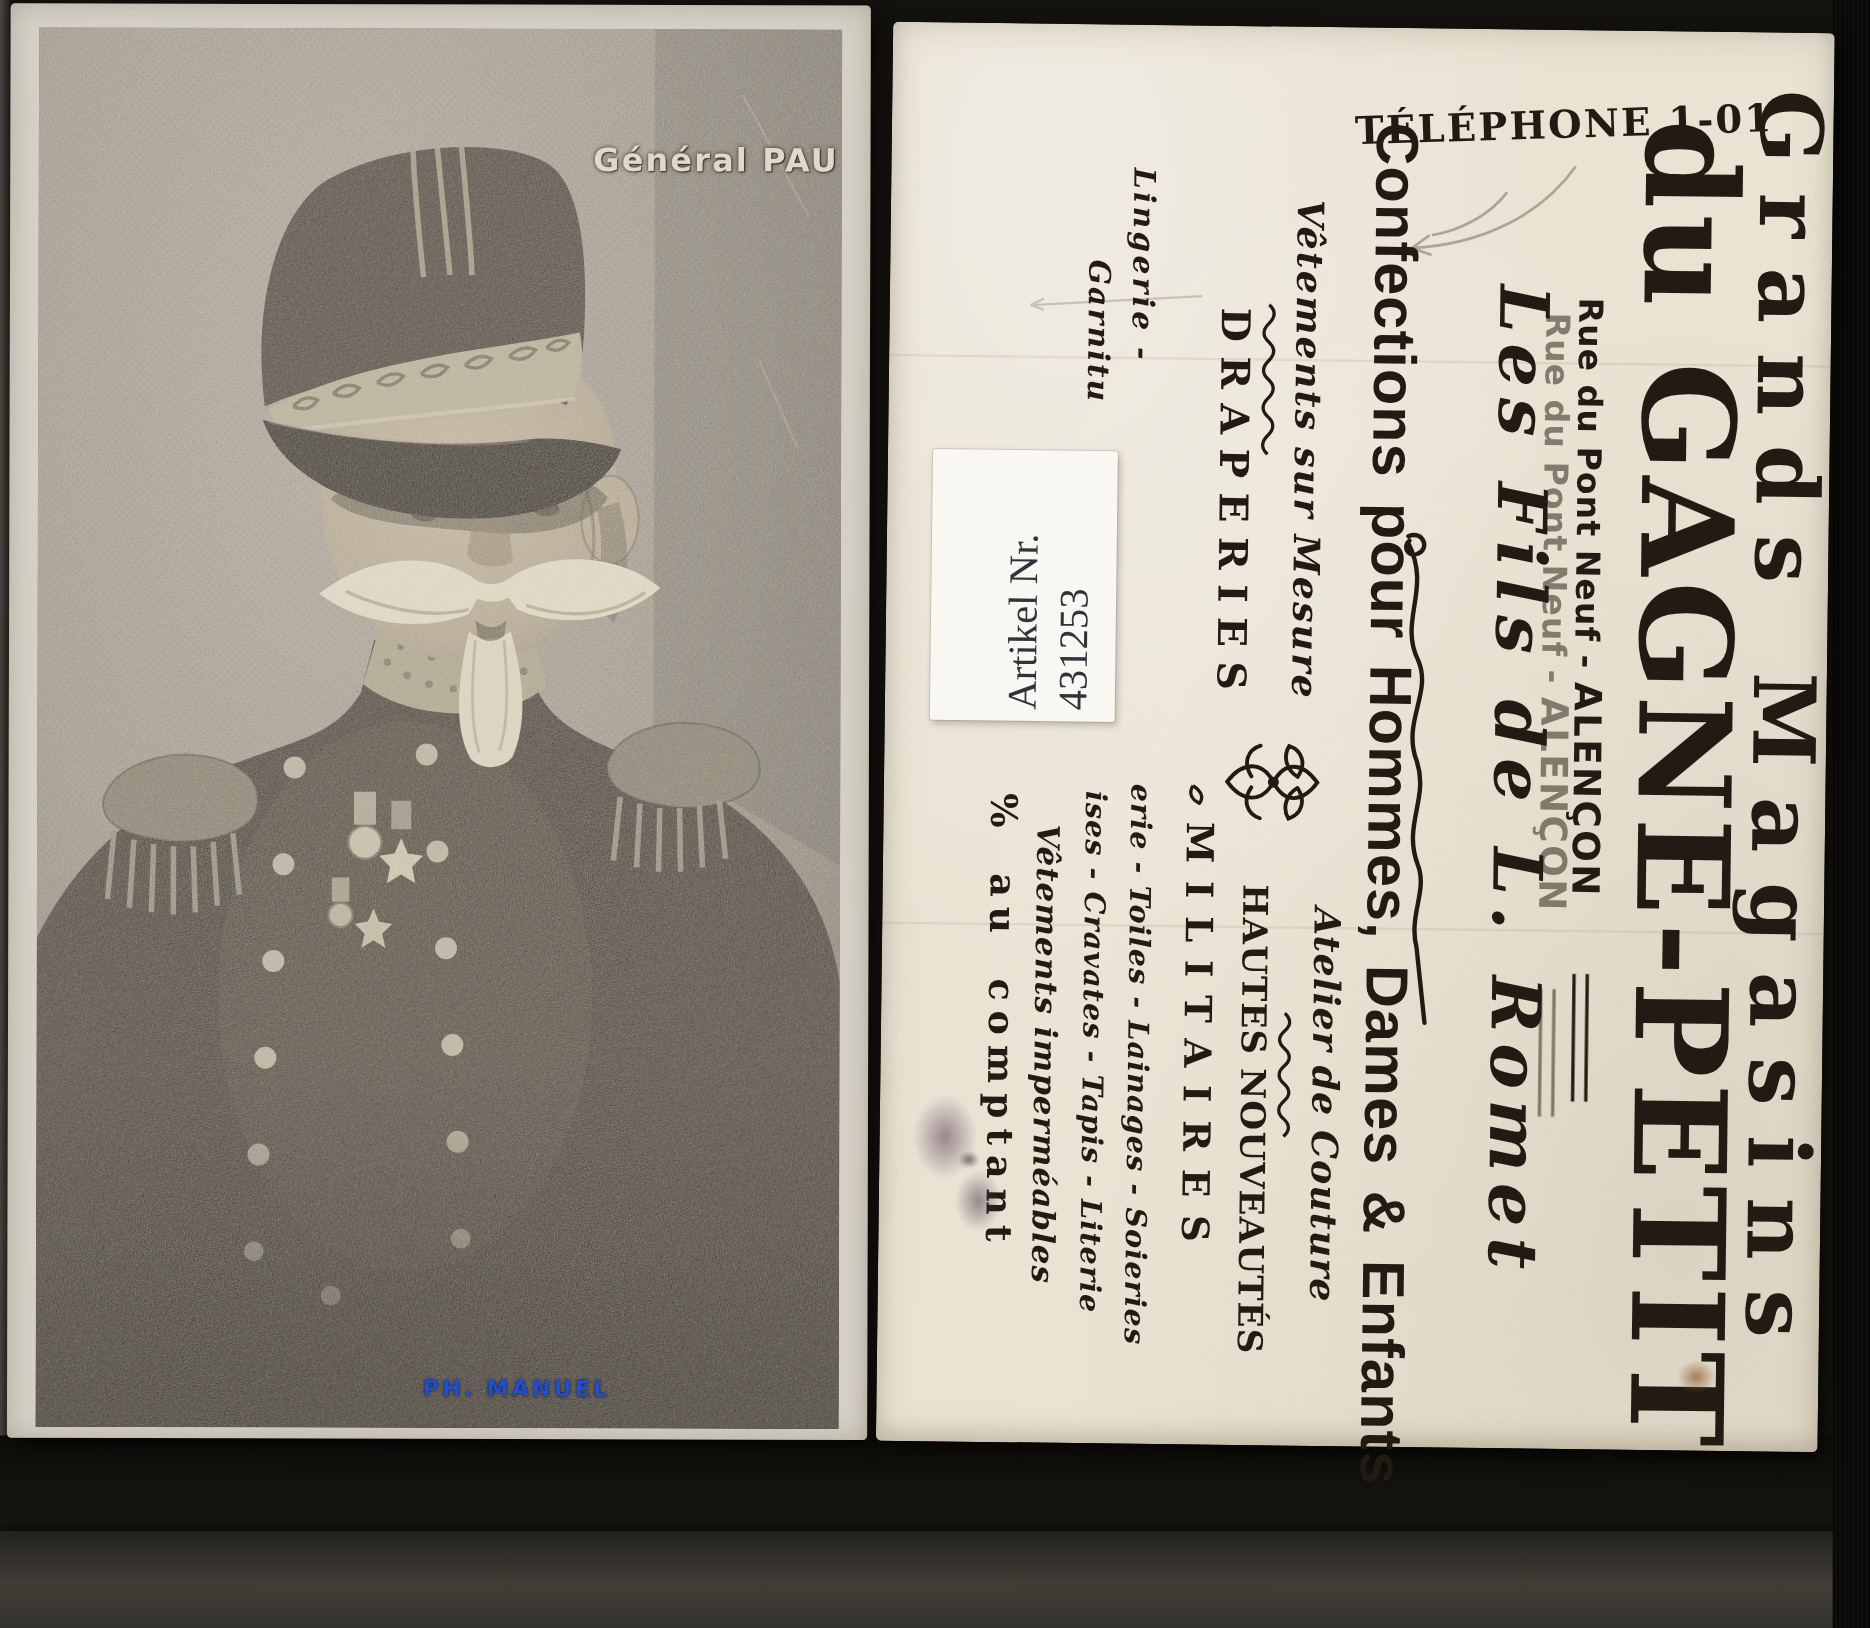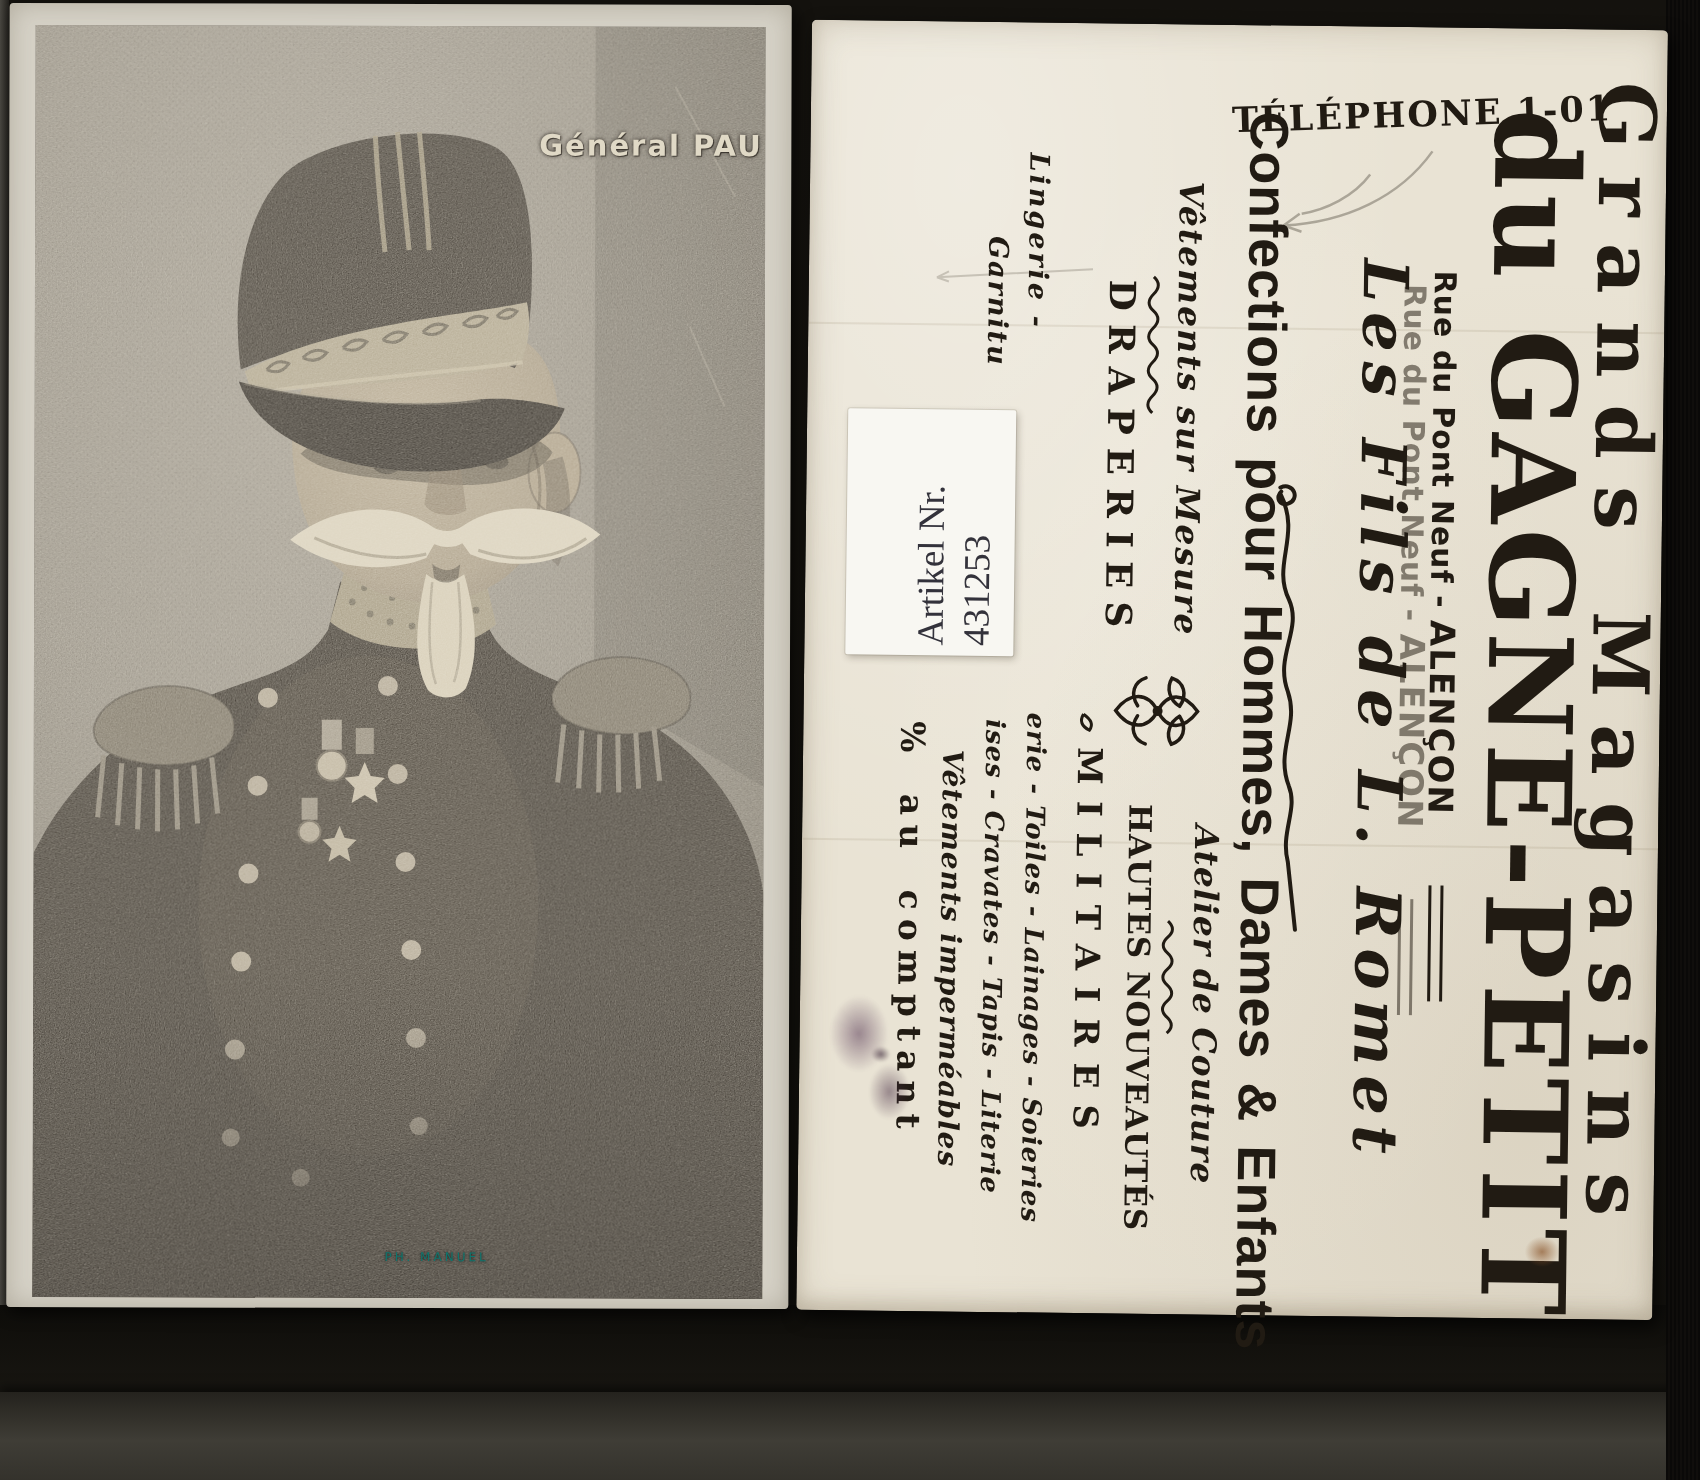--- a/index.html
+++ b/index.html
@@ -21,22 +21,22 @@
   .card-front{position:absolute;left:8px;top:4px;width:782px;height:1304px;
       background:#d6d2c7;border-radius:4px;transform:rotate(.15deg);
       box-shadow:4px 6px 16px rgba(0,0,0,.65), inset 0 0 26px rgba(110,100,80,.35);}
   .photo{position:absolute;left:26px;top:22px;width:730px;height:1272px;overflow:hidden;
       background:#8b857b;}
   .photo svg{display:block;width:100%;height:100%;}
   .photo-caption{position:absolute;left:530px;top:124px;
       font-family:"DejaVu Sans",sans-serif;font-weight:600;font-size:29px;letter-spacing:2px;
       color:#e0d9c6;text-shadow:0 0 4px rgba(35,30,24,.9),1px 1px 0 rgba(35,30,24,.6);}
   .photo-credit{position:absolute;left:378px;top:1246px;
-      font-family:"DejaVu Sans",sans-serif;font-size:12px;font-weight:400;letter-spacing:3px;
-      color:#0f766e;text-shadow:0 0 3px rgba(0,0,0,.8);}
+      font-family:"DejaVu Sans",sans-serif;font-size:20px;font-weight:700;letter-spacing:3px;
+      color:#1d4ed8;text-shadow:0 0 3px rgba(0,0,0,.8);}
 
   
   .card-back{position:absolute;left:812px;top:25px;width:856px;height:1290px;
       background:
         radial-gradient(ellipse at 18% 12%, rgba(255,255,255,.30), rgba(255,255,255,0) 45%),
         radial-gradient(ellipse at 85% 85%, rgba(150,132,100,.16), rgba(150,132,100,0) 55%),
         radial-gradient(ellipse at 50% 55%, rgba(255,253,246,.18), rgba(255,253,246,0) 60%),
         #e9e3d4;
       border-radius:5px;transform:rotate(.7deg);transform-origin:50% 0;
       box-shadow:5px 7px 18px rgba(0,0,0,.7), inset 0 0 34px rgba(120,104,78,.28),

